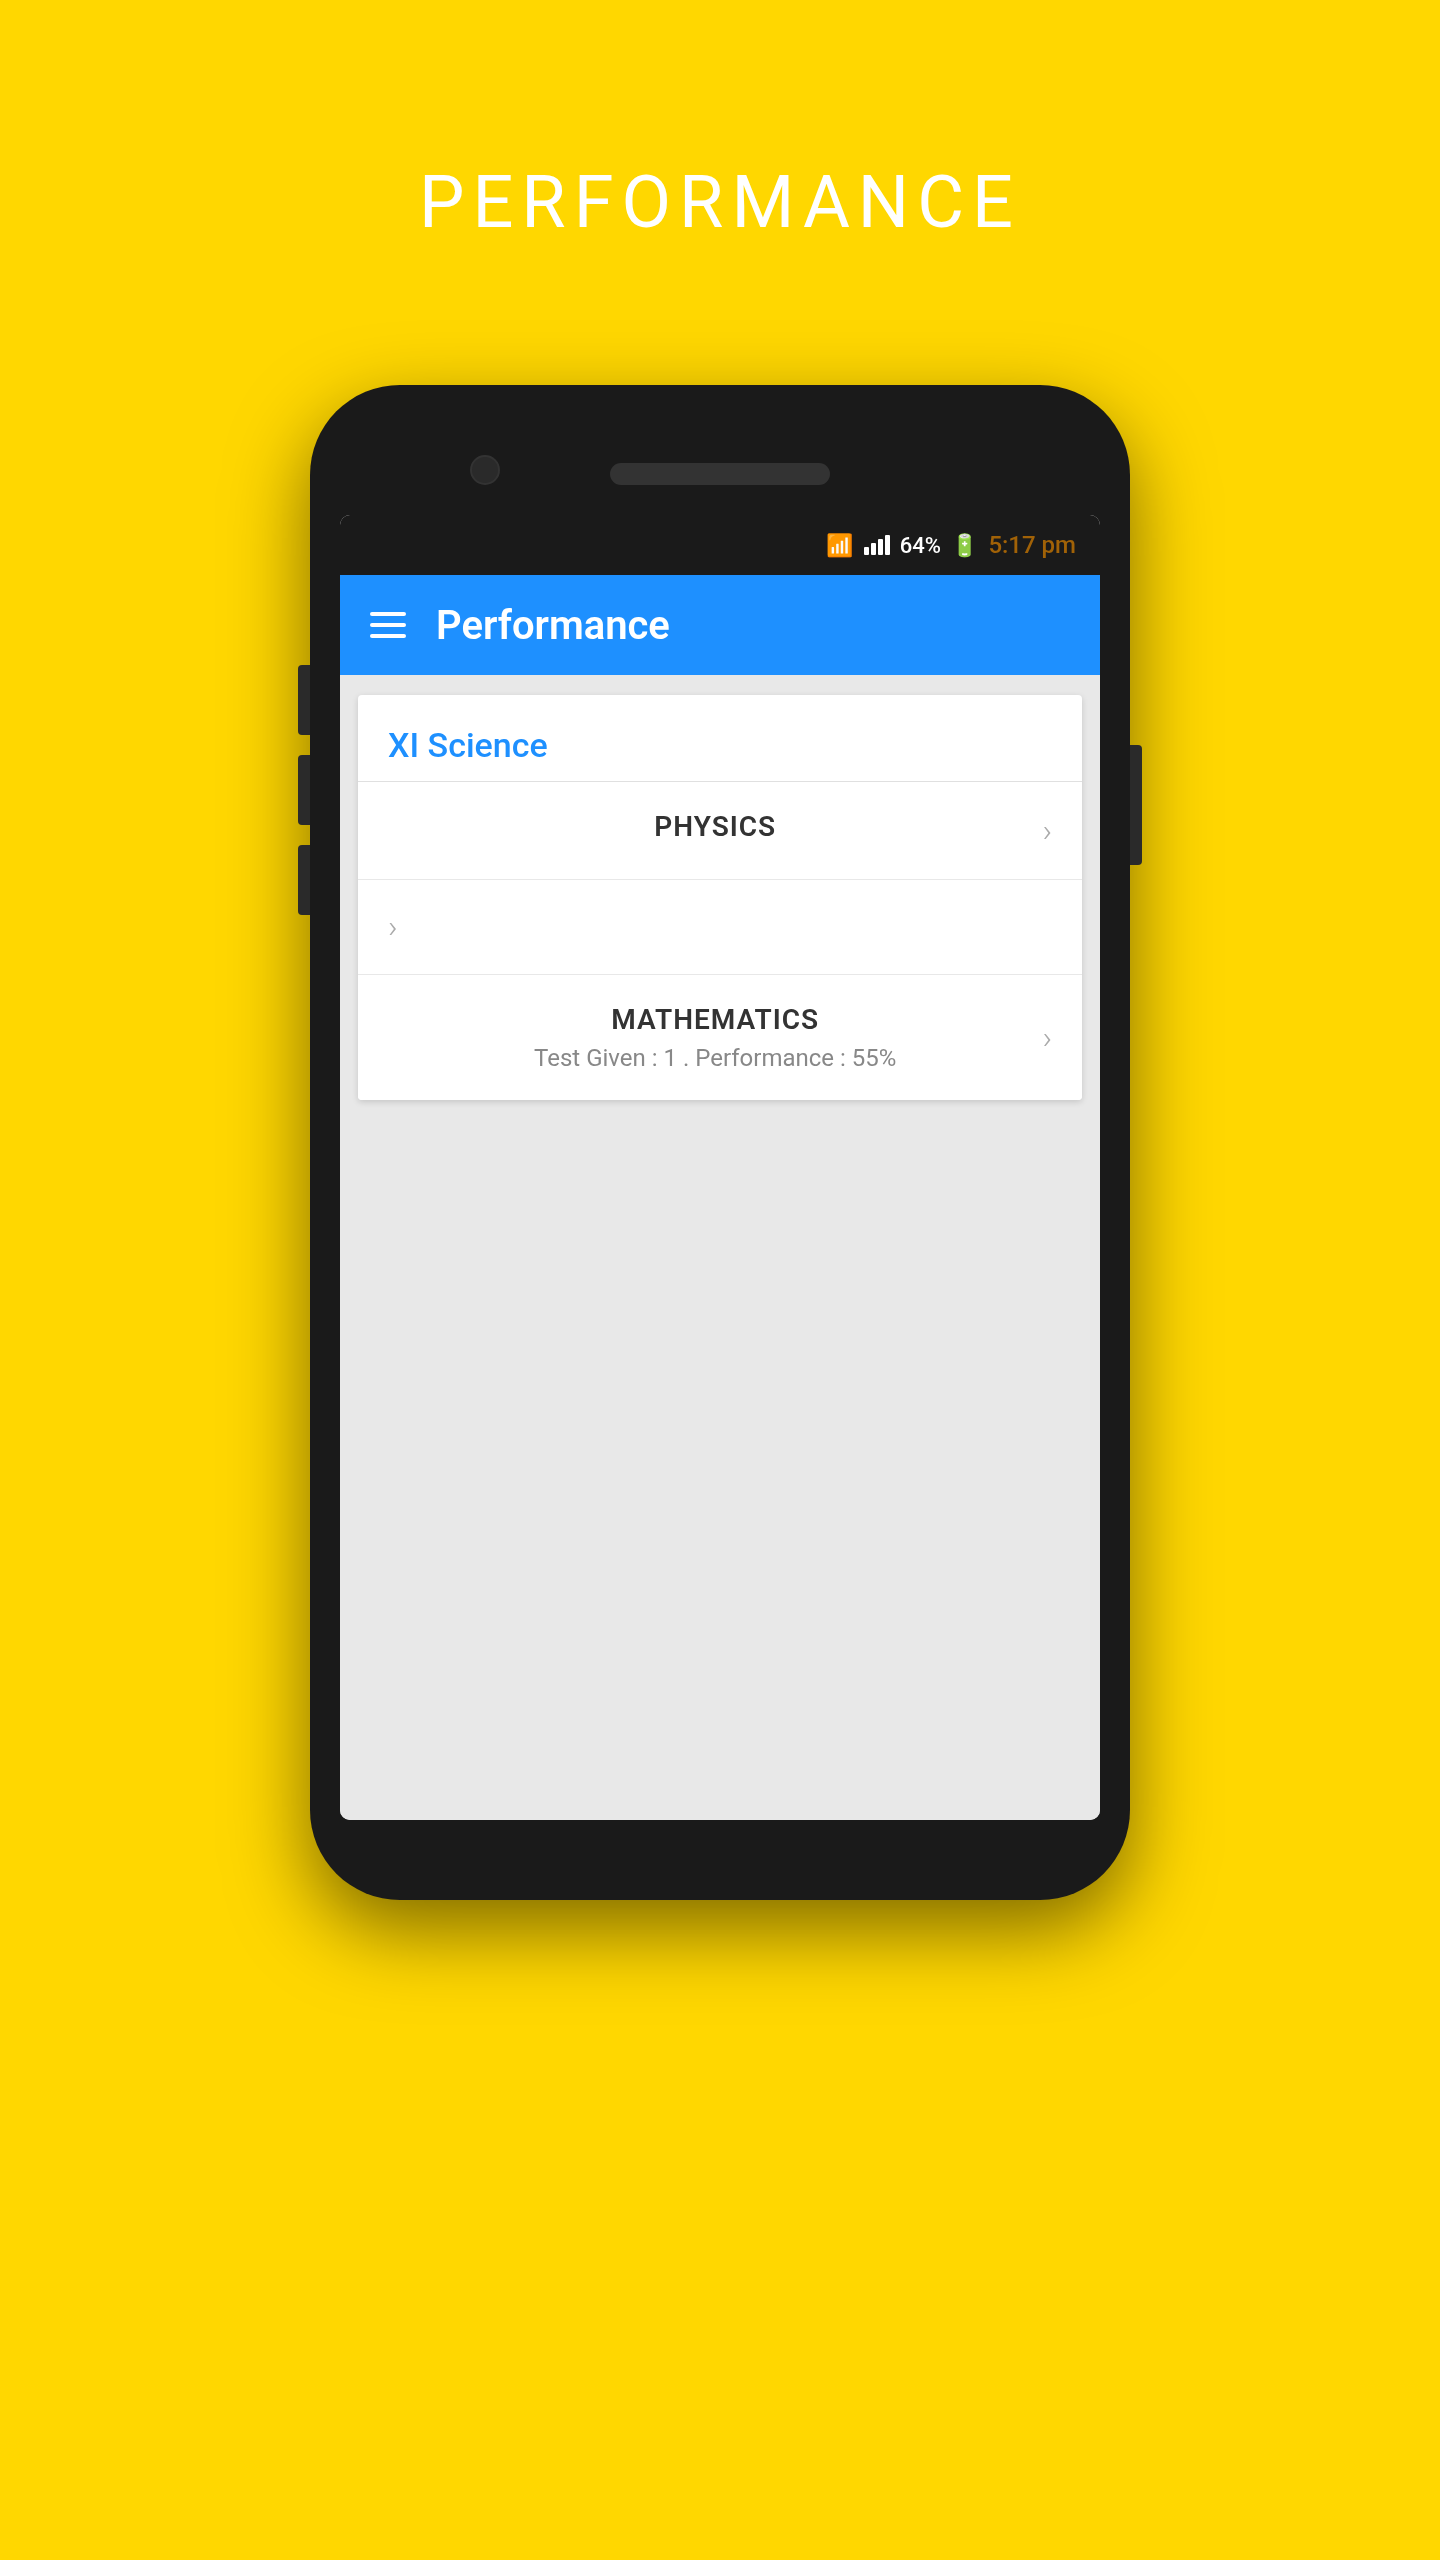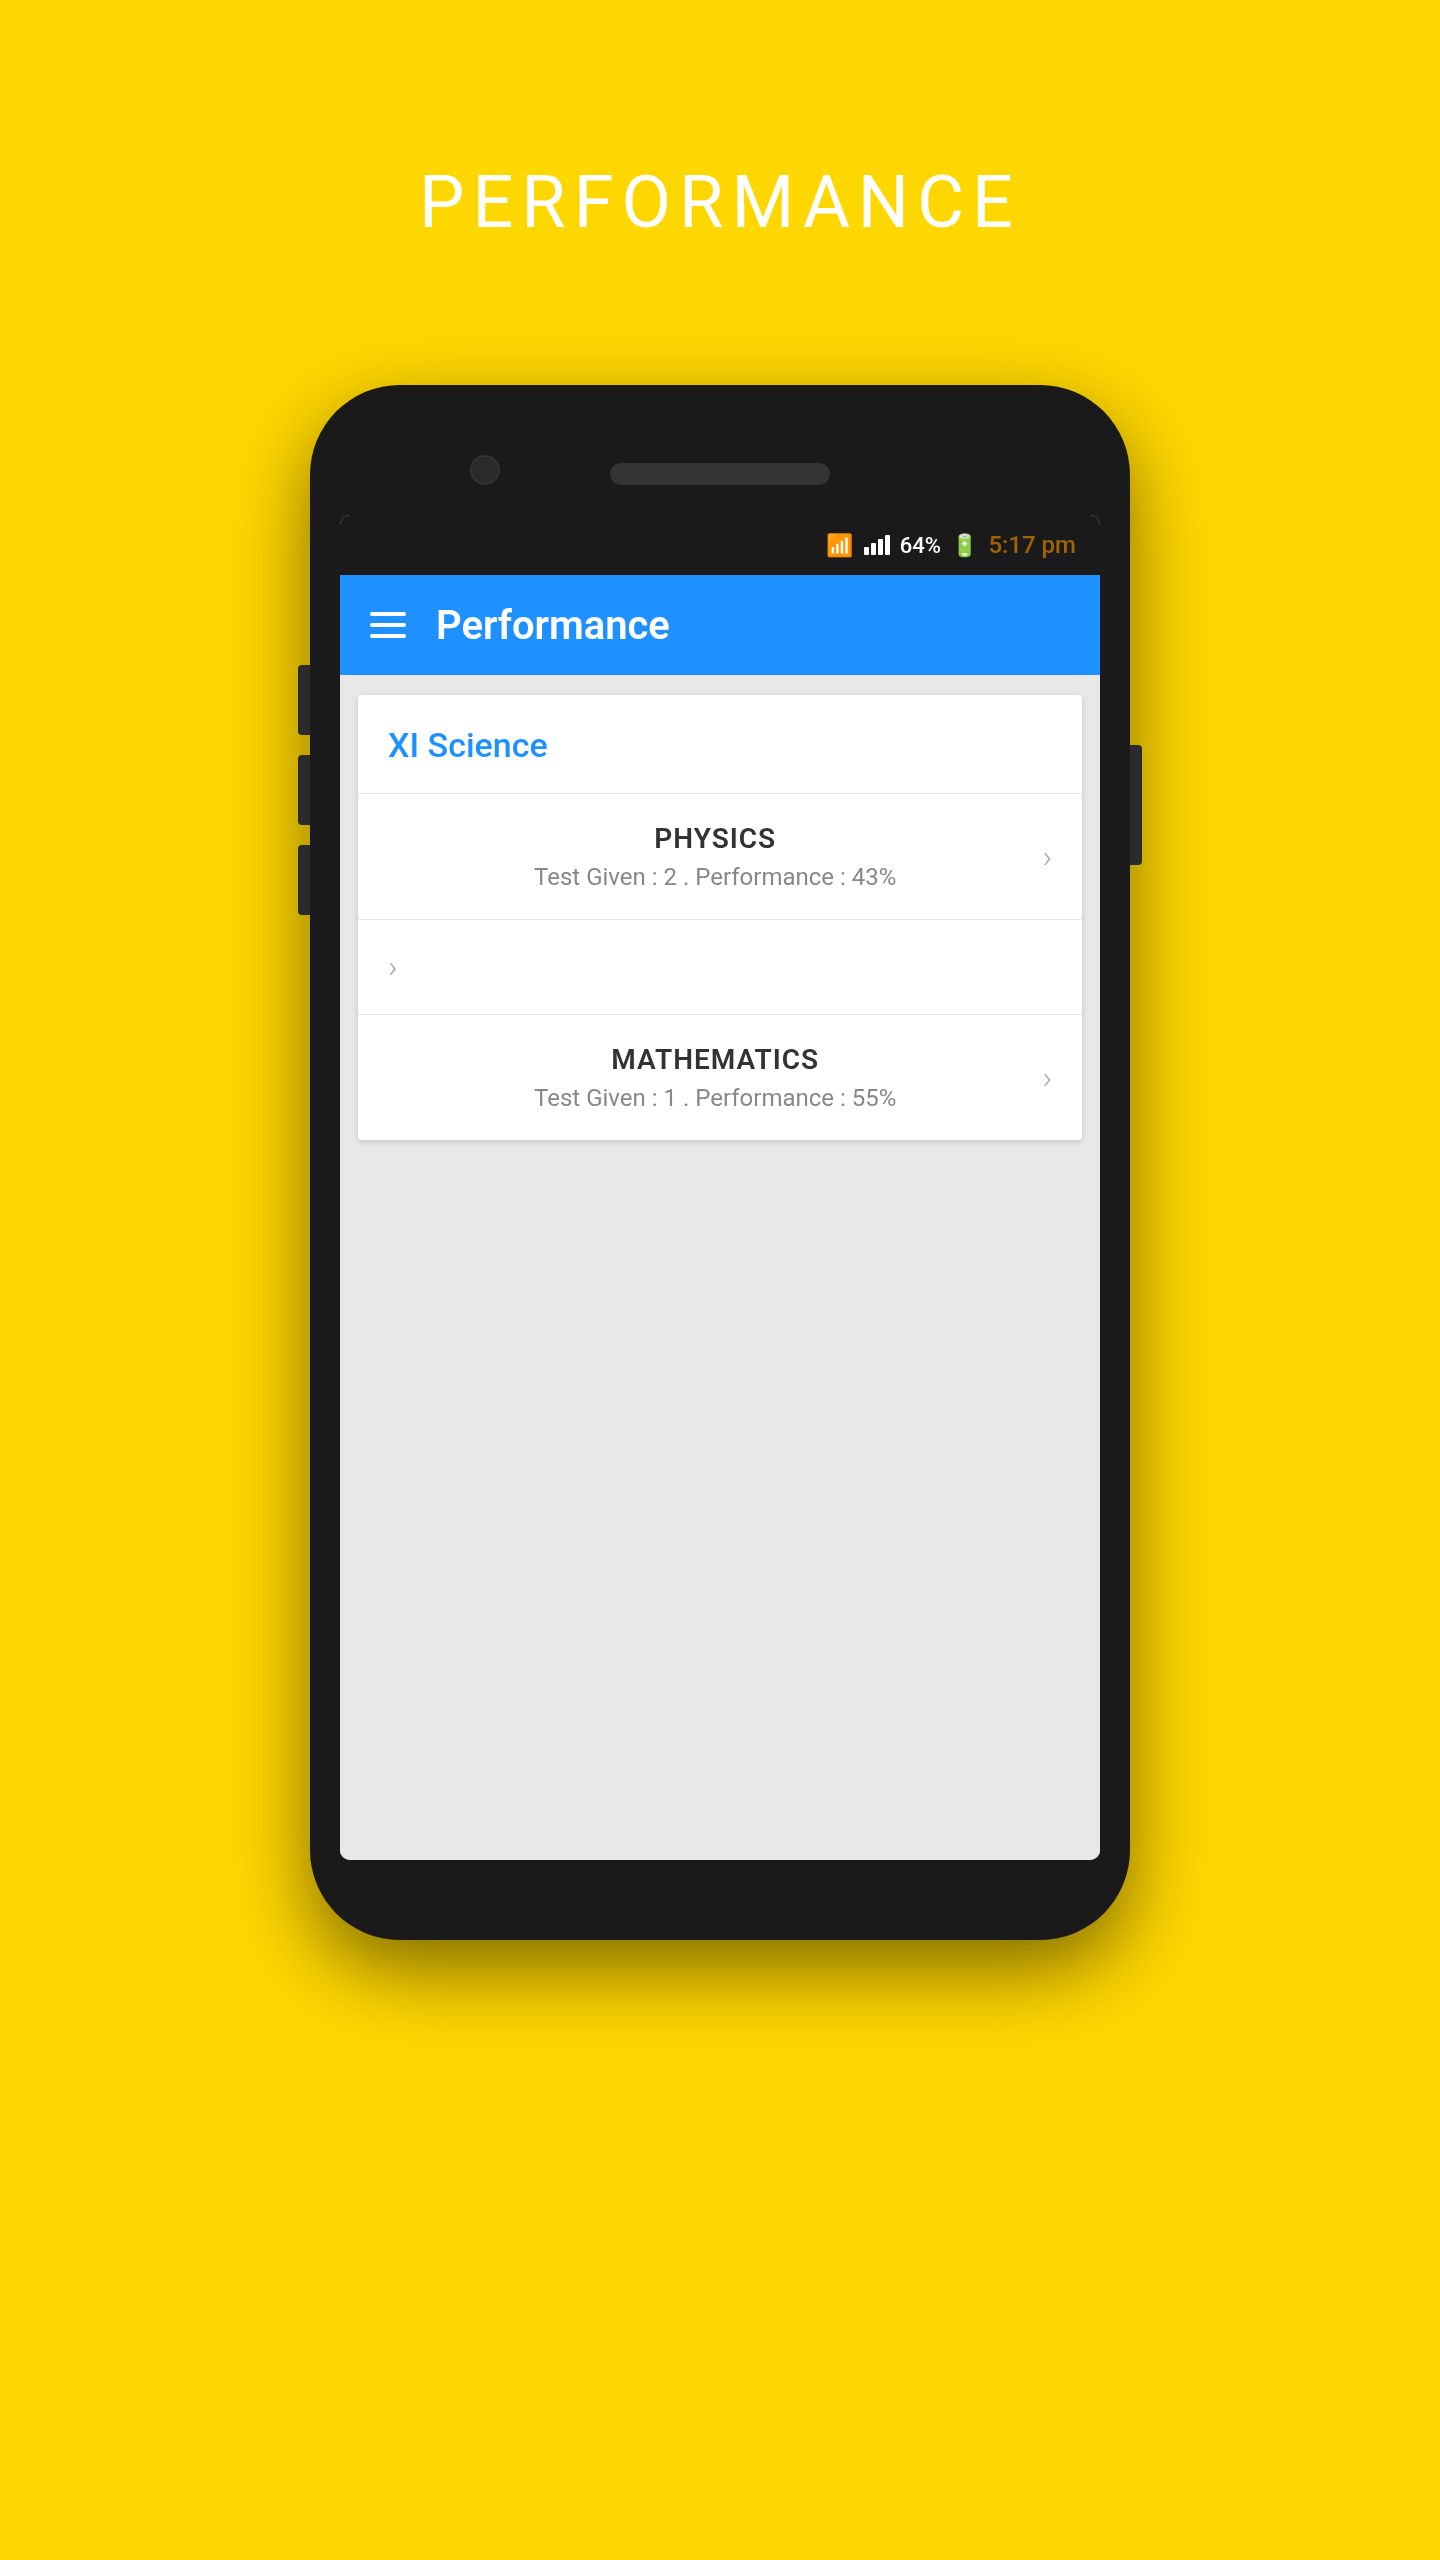--- a/index.html
+++ b/index.html
@@ -167,21 +167,21 @@
     
     .content-area {
       background: white;
       margin: 20px 18px;
       border-radius: 4px;
       box-shadow: 0 2px 6px rgba(0,0,0,0.15);
       overflow: hidden;
     }
 
     .section-header {
-      padding: 30px 30px 28px 30px;
+      padding: 30px 30px 16px 30px;
       border-bottom: 1px solid #e0e0e0;
     }
 
     .section-title {
       color: #1E90FF;
       font-size: 34px;
       font-weight: 500;
     }
 
     .list-item {
@@ -316,21 +316,20 @@
 
       <div class="content-area">
 
         <div class="section-header">
           <span class="section-title">XI Science</span>
         </div>
 
         <div class="list-item">
           <div class="list-item-content">
             <div class="subject-name">PHYSICS</div>
-            <div class="subject-details">Test Given : 2 . Performance : 43%</div>
           </div>
           <span class="chevron-right">›</span>
         </div>
 
         <div class="list-item">
           <span class="chevron-right">›</span>
         </div>
 
         <div class="list-item">
           <div class="list-item-content">

